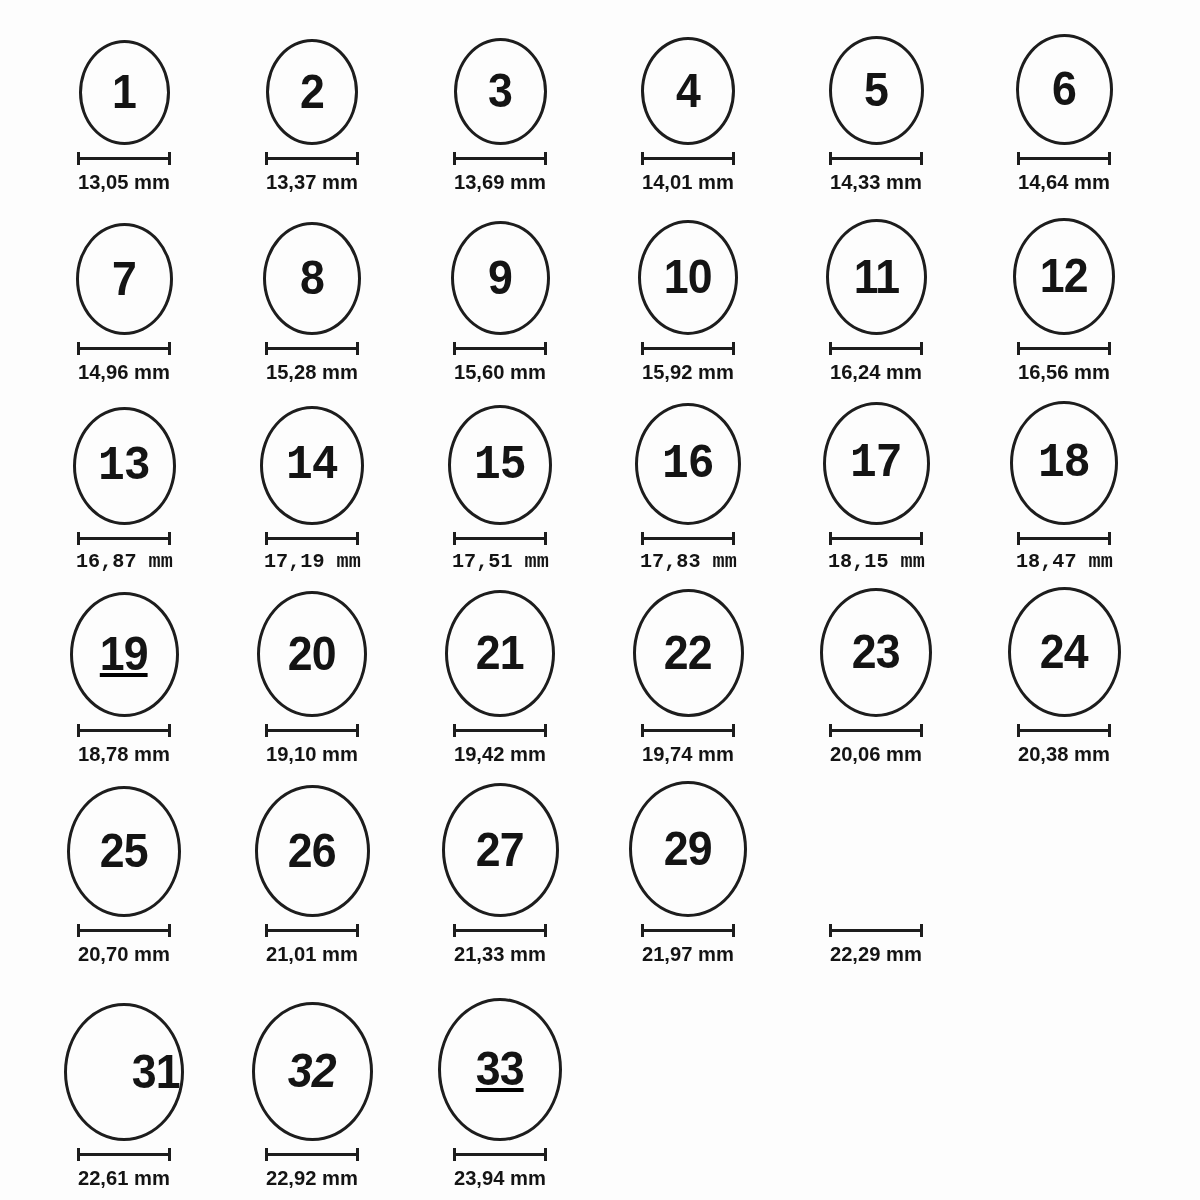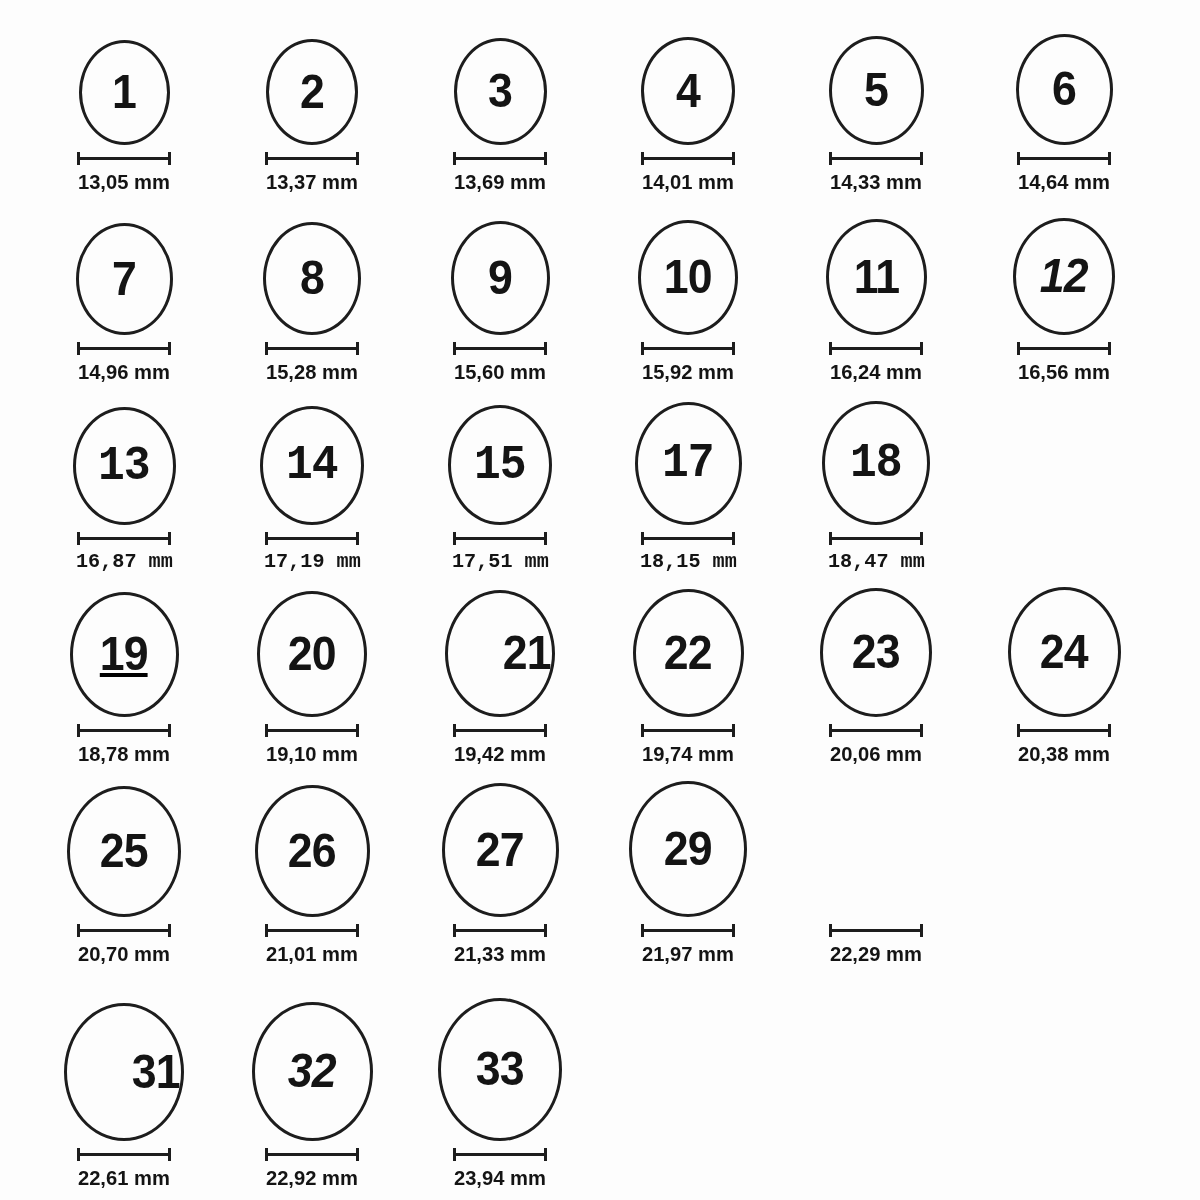--- a/index.html
+++ b/index.html
@@ -166,21 +166,21 @@
 
   <div class="cell">
     <div class="circle" style="height: 116px; width: 101px;">
       <span class="num">11</span>
     </div>
     <div class="ruler"></div>
     <div class="label">16,24 mm</div>
   </div>
 
   <div class="cell">
-    <div class="circle" style="height: 117px; width: 102px; font-style: italic;">
+    <div class="circle" style="height: 117px; width: 102px;">
       <span class="num">12</span>
     </div>
     <div class="ruler"></div>
     <div class="label">16,56 mm</div>
   </div>
 </div>
     <div class="row">
   <div class="cell">
     <div class="circle" style="height: 118px; width: 103px;">
       <span class="num">13</span>
@@ -198,20 +198,27 @@
   </div>
 
   <div class="cell">
     <div class="circle" style="height: 120px; width: 104px;">
       <span class="num">15</span>
     </div>
     <div class="ruler"></div>
     <div class="label">17,51 mm</div>
   </div>
 
+  <div class="cell">
+    <div class="circle" style="height: 122px; width: 106px;">
+      <span class="num">16</span>
+    </div>
+    <div class="ruler"></div>
+    <div class="label">17,83 mm</div>
+  </div>
 
   <div class="cell">
     <div class="circle" style="height: 123px; width: 107px;">
       <span class="num">17</span>
     </div>
     <div class="ruler"></div>
     <div class="label">18,15 mm</div>
   </div>
 
   <div class="cell">
@@ -233,21 +240,21 @@
 
   <div class="cell">
     <div class="circle" style="height: 126px; width: 110px;">
       <span class="num">20</span>
     </div>
     <div class="ruler"></div>
     <div class="label">19,10 mm</div>
   </div>
 
   <div class="cell">
-    <div class="circle" style="height: 127px; width: 110px; justify-content: flex-end;">
+    <div class="circle" style="height: 127px; width: 110px;">
       <span class="num">21</span>
     </div>
     <div class="ruler"></div>
     <div class="label">19,42 mm</div>
   </div>
 
   <div class="cell">
     <div class="circle" style="height: 128px; width: 111px;">
       <span class="num">22</span>
     </div>
@@ -321,20 +328,20 @@
 
   <div class="cell">
     <div class="circle" style="height: 139px; width: 121px; font-style: italic;">
       <span class="num">32</span>
     </div>
     <div class="ruler"></div>
     <div class="label">22,92 mm</div>
   </div>
 
   <div class="cell">
-    <div class="circle" style="height: 143px; width: 124px;">
+    <div class="circle" style="height: 143px; width: 124px; text-decoration: underline;">
       <span class="num">33</span>
     </div>
     <div class="ruler"></div>
     <div class="label">23,94 mm</div>
   </div>
 </div>
   </div>
 
 </body></html>

